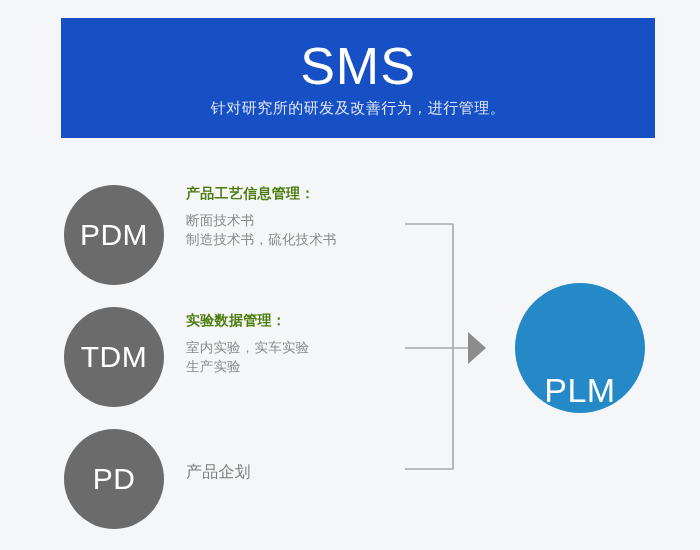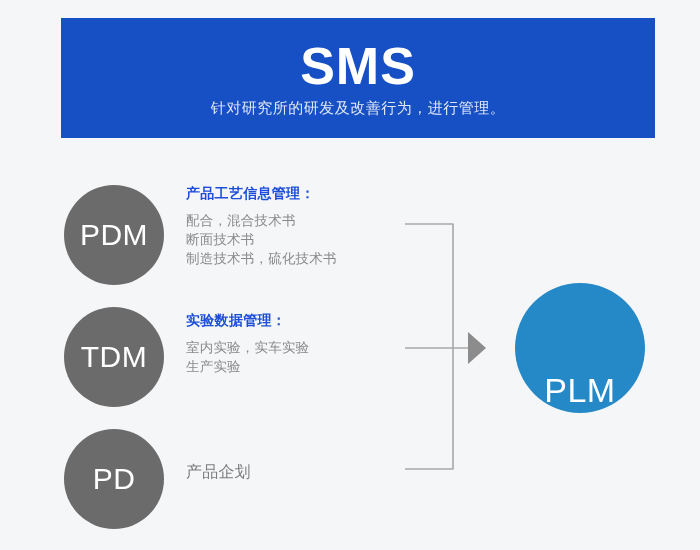--- a/index.html
+++ b/index.html
@@ -33,21 +33,21 @@
     background: #1650c4;
     box-sizing: border-box;
     display: flex;
     flex-direction: column;
     align-items: center;
     justify-content: center;
   }
   .banner-title {
     color: #ffffff;
     font-size: 52px;
-    font-weight: bold;
+    font-weight: normal;
     letter-spacing: 1px;
     line-height: 1.05;
     margin: 0 0 4px 0;
   }
   .banner-subtitle {
     color: #dfe6f7;
     font-size: 15px;
     line-height: 1.3;
     margin: 0;
     letter-spacing: 0.5px;
@@ -81,21 +81,21 @@
   }
   .circle.small-label { font-size: 30px; }
 
   .module-text {
     position: absolute;
     left: 122px;
     top: 0;
     width: 230px;
   }
   .module-title {
-    color: #1d4ed8;
+    color: #4d7c0f;
     font-size: 14px;
     font-weight: bold;
     line-height: 1.4;
     margin: 0 0 7px 0;
     letter-spacing: 0.3px;
   }
   .module-lines {
     margin: 0;
     padding: 0;
     list-style: none;
@@ -163,21 +163,20 @@
   <div class="banner">
     <div class="banner-title">SMS</div>
     <div class="banner-subtitle">针对研究所的研发及改善行为，进行管理。</div>
   </div>
 
   <div class="module module-pdm">
     <div class="circle">PDM</div>
     <div class="module-text">
       <div class="module-title">产品工艺信息管理：</div>
       <ul class="module-lines">
-        <li>配合，混合技术书</li>
         <li>断面技术书</li>
         <li>制造技术书，硫化技术书</li>
       </ul>
     </div>
   </div>
 
   <div class="module module-tdm">
     <div class="circle">TDM</div>
     <div class="module-text">
       <div class="module-title">实验数据管理：</div>

